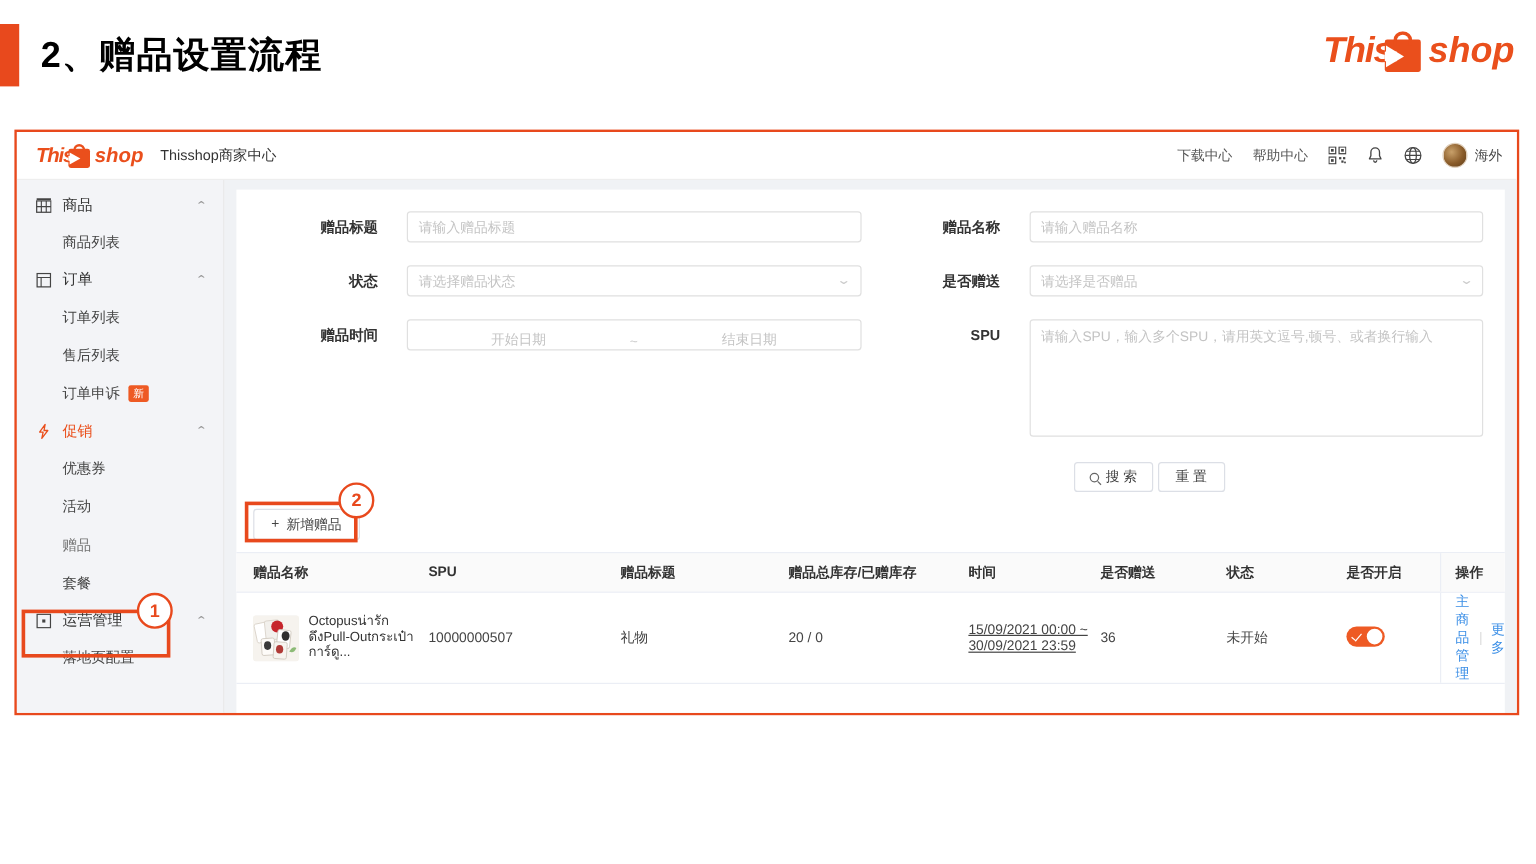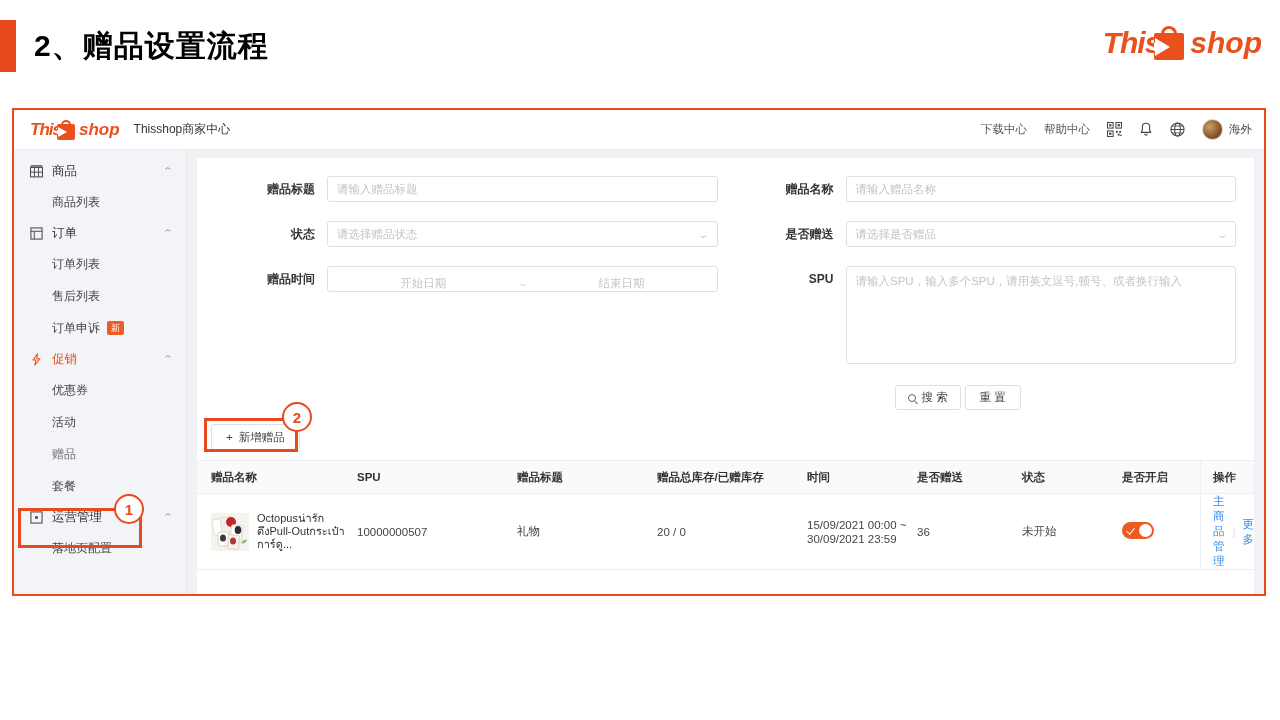--- a/index.html
+++ b/index.html
@@ -185,20 +185,21 @@
     line-height: 26px; flex: 0 0 112px;
   }
   .field {
     flex: 1;
     height: 26px;
     border: 1px solid #e0e0e0; border-radius: 3px;
     background: #ffffff;
     font-size: 11.5px; color: #c4c4c4;
     display: flex; align-items: center;
     padding: 0 9px;
+    margin-left: 12px;
   }
   .field.select { justify-content: space-between; }
   .field .sel-caret { color: #cccccc; font-size: 10px; transform: scaleX(1.5); }
   .field.daterange {
     justify-content: center; gap: 0; padding: 0 6px; align-items: flex-end;
   }
   .field.daterange .d-part { flex: 1; text-align: center; }
   .field.daterange .d-sep { width: 20px; text-align: center; color: #cfcfcf; }
   .field.textarea {
     height: 98px; align-items: flex-start; padding-top: 6px;
@@ -278,21 +279,21 @@
   .prod-thumb {
     width: 38px; height: 38px; flex: 0 0 38px;
     border-radius: 2px; overflow: hidden;
     background: #f2efe9;
     position: relative;
   }
   .prod-name {
     font-size: 11px; line-height: 13px; color: #333333;
     width: 96px; word-break: break-word;
   }
-  .time-cell { line-height: 14px; }
+  .time-cell { line-height: 14px; text-decoration: underline; }
   .toggle {
     width: 32px; height: 17px; border-radius: 9px;
     background: #ee5a24; position: relative; display: inline-block;
   }
   .toggle .knob {
     position: absolute; right: 2px; top: 2px;
     width: 13px; height: 13px; border-radius: 50%; background: #ffffff;
   }
   .toggle .tick {
     position: absolute; left: 6px; top: 4px;

